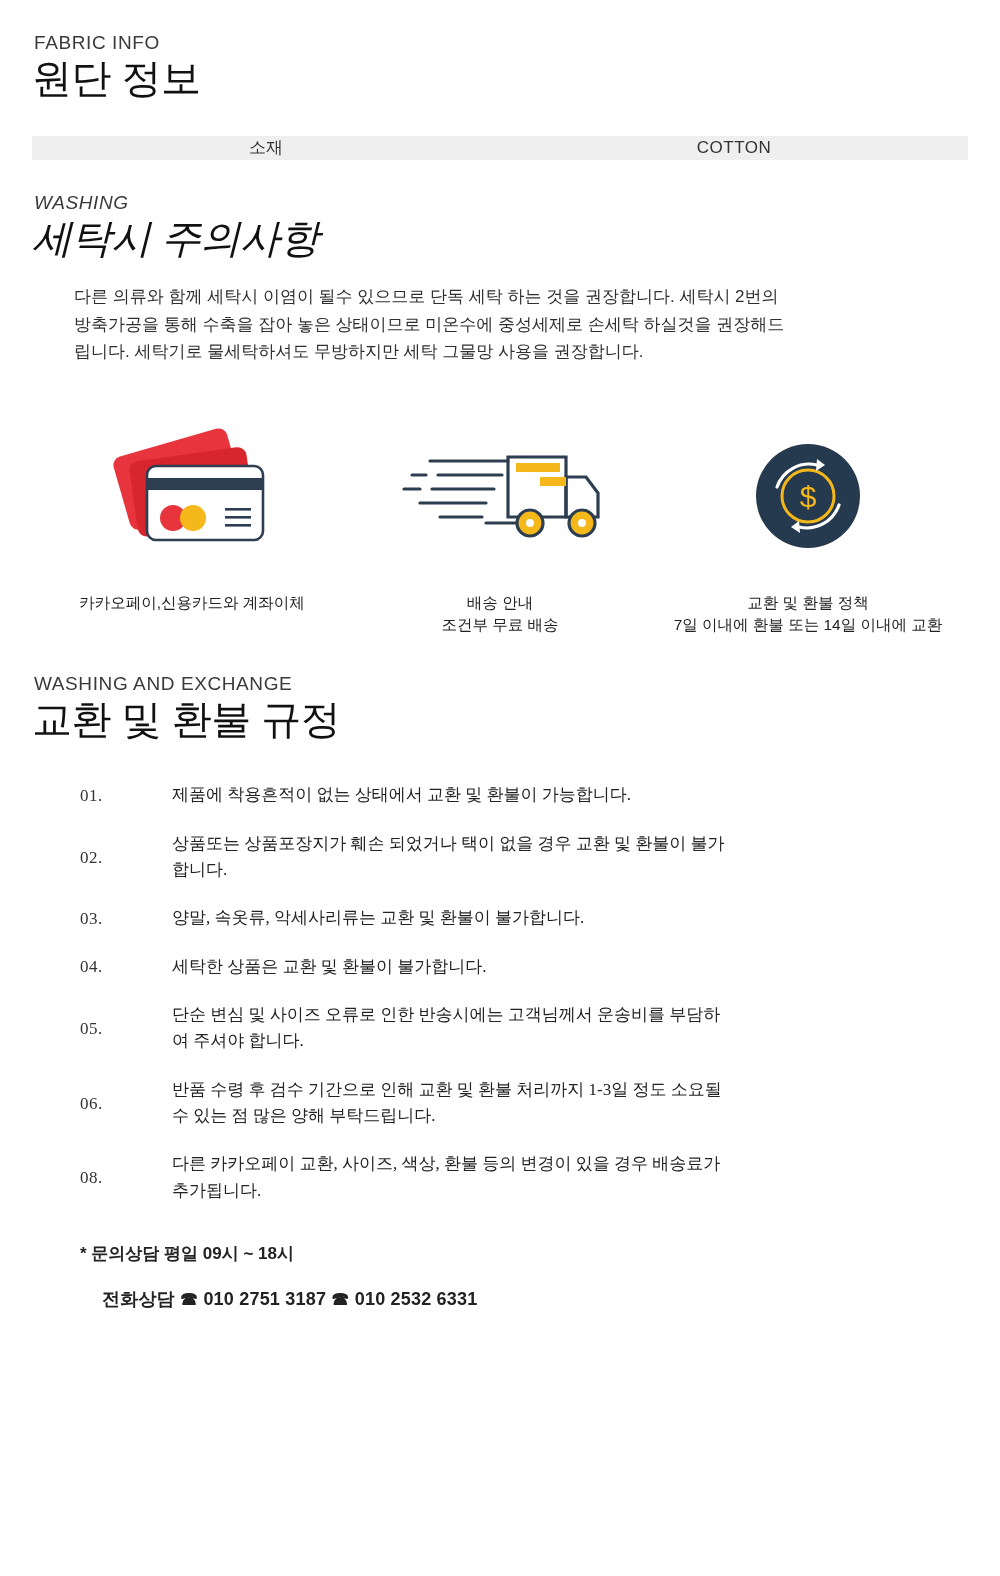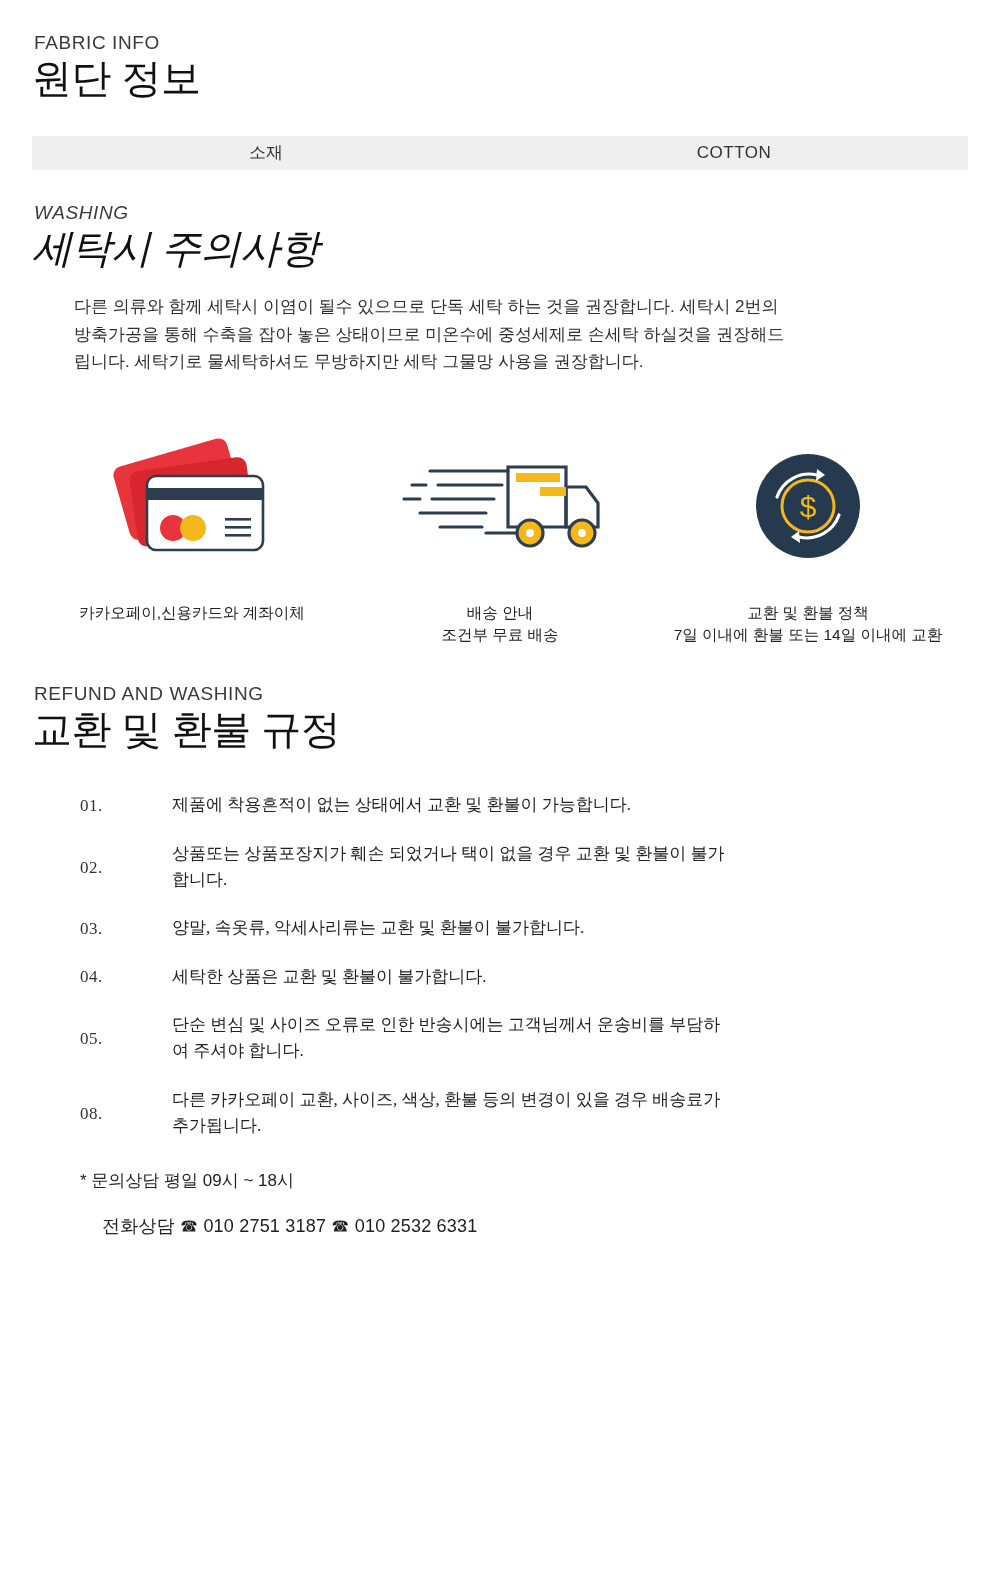--- a/index.html
+++ b/index.html
@@ -43,21 +43,21 @@
 
   .fabric-head { padding-top: 32px; }
 
   
   .spec-table {
     margin-top: 34px;
     width: 936px;
     background: #efefef;
     display: flex;
     align-items: center;
-    height: 34px;
+    height: 24px;
     font-size: 17px;
     color: #333333;
   }
   .spec-label {
     width: 50%;
     text-align: center;
   }
   .spec-value {
     width: 50%;
     text-align: center;
@@ -122,22 +122,23 @@
     padding-top: 1px;
   }
   .refund-text {
     font-size: 17px;
     line-height: 1.55;
     color: #222222;
     max-width: 560px;
   }
 
   .contact-block {
-    margin-top: 30px;
+    margin-top: 38px;
     padding-left: 48px;
+    font-weight: bold;
   }
   .contact-hours {
     font-size: 17px;
     color: #222222;
   }
   .contact-phone {
     margin-top: 22px;
     padding-left: 22px;
     font-size: 18px;
     color: #222222;
@@ -231,21 +232,21 @@
           <path d="M56 90 L48 96 L57 102 Z" fill="#ffffff"></path>
         </svg>
       </div>
       <div class="info-caption">교환 및 환불 정책
 7일 이내에 환불 또는 14일 이내에 교환</div>
     </div>
 
   </div>
 
   <div class="refund-head">
-    <div class="sec-eyebrow">REFUND AND WASHING</div>
+    <div class="sec-eyebrow">WASHING AND EXCHANGE</div>
     <h1 class="sec-title">교환 및 환불 규정</h1>
   </div>
 
   <div class="refund-list">
     <div class="refund-item">
       <div class="refund-num">01.</div>
       <div class="refund-text">제품에 착용흔적이 없는 상태에서 교환 및 환불이 가능합니다.</div>
     </div>
     <div class="refund-item">
       <div class="refund-num">02.</div>
@@ -255,20 +256,24 @@
       <div class="refund-num">03.</div>
       <div class="refund-text">양말, 속옷류, 악세사리류는 교환 및 환불이 불가합니다.</div>
     </div>
     <div class="refund-item">
       <div class="refund-num">04.</div>
       <div class="refund-text">세탁한 상품은 교환 및 환불이 불가합니다.</div>
     </div>
     <div class="refund-item">
       <div class="refund-num">05.</div>
       <div class="refund-text">단순 변심 및 사이즈 오류로 인한 반송시에는 고객님께서 운송비를 부담하여 주셔야 합니다.</div>
+    </div>
+    <div class="refund-item">
+      <div class="refund-num">06.</div>
+      <div class="refund-text">반품 수령 후 검수 기간으로 인해 교환 및 환불 처리까지 1-3일 정도 소요될 수 있는 점 많은 양해 부탁드립니다.</div>
     </div>
     <div class="refund-item">
       <div class="refund-num">08.</div>
       <div class="refund-text">다른 카카오페이 교환, 사이즈, 색상, 환불 등의 변경이 있을 경우 배송료가 추가됩니다.</div>
     </div>
   </div>
 
   <div class="contact-block">
     <div class="contact-hours">* 문의상담 평일 09시 ~ 18시</div>
     <div class="contact-phone">전화상담 ☎ 010 2751 3187 ☎ 010 2532 6331</div>

